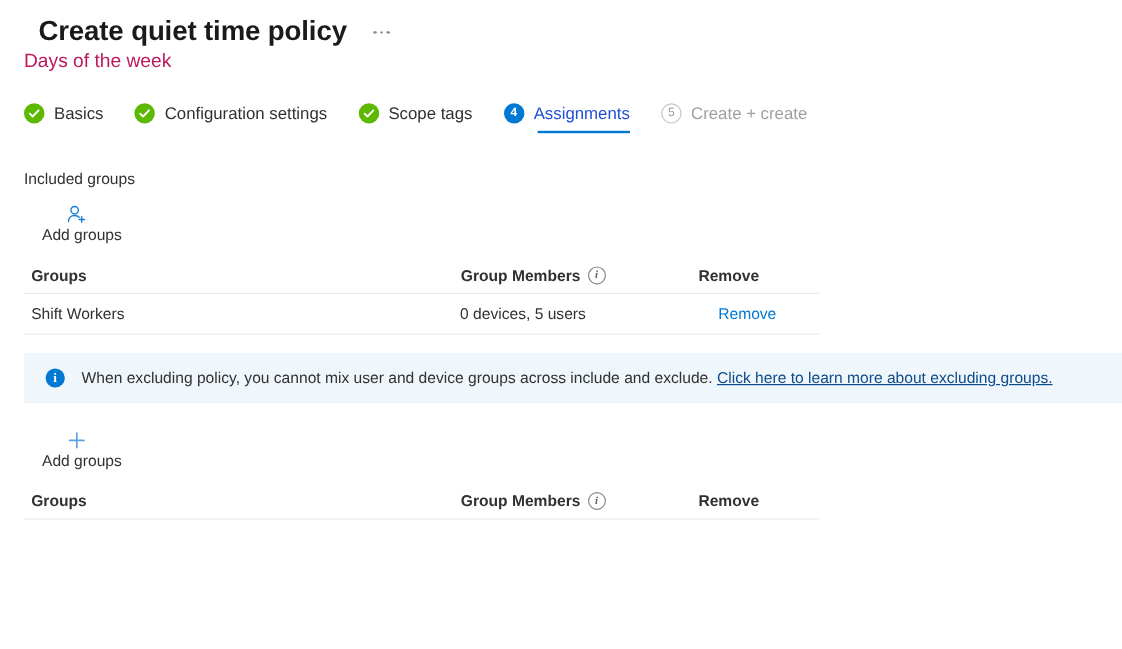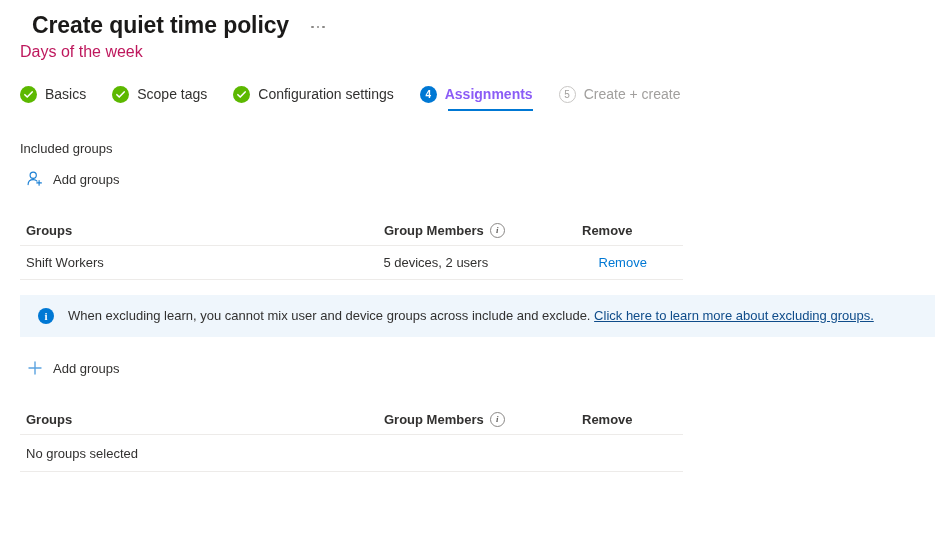--- a/index.html
+++ b/index.html
@@ -74,22 +74,22 @@
     cursor: pointer;
     position: relative;
   }
   .step-label {
     font-size: 14px;
     color: #323130;
     margin-left: 8px;
     white-space: nowrap;
   }
   .step.current .step-label {
-    font-weight: 700;
-    color: #8b5cf6;
+    font-weight: 400;
+    color: #1d4ed8;
   }
   .step.disabled {
     cursor: default;
   }
   .step.disabled .step-label {
     color: #a19f9d;
   }
   .step.current::after {
     content: "";
     position: absolute;
@@ -142,39 +142,40 @@
     color: #323130;
     margin-top: 30px;
   }
   .add-groups-link {
     display: inline-flex;
     align-items: center;
     margin-top: 14px;
     margin-left: 6px;
     cursor: pointer;
     text-decoration: none;
+    flex-direction: column;
   }
   .add-groups-link .icon {
     width: 18px;
     height: 18px;
     display: inline-flex;
     align-items: center;
     justify-content: center;
     flex: 0 0 auto;
   }
   .add-groups-link .label {
     font-size: 13px;
     color: #323130;
     margin-left: 9px;
   }
 
   
   .grid {
     width: 663px;
-    margin-top: 24px;
+    margin-top: 12px;
     font-size: 13px;
   }
   .grid-row {
     display: flex;
     align-items: center;
     border-bottom: 1px solid #edebe9;
   }
   .grid-head {
     height: 29px;
     font-weight: 600;
@@ -285,30 +286,30 @@
     </span>
     <span class="step-label">Basics</span>
   </div>
 
   <div class="step">
     <span class="check-circle">
       <svg width="11" height="11" viewBox="0 0 12 12" aria-hidden="true">
         <path d="M2 6.2 L4.6 8.8 L10 3.2" stroke="#ffffff" stroke-width="1.7" fill="none" stroke-linecap="round" stroke-linejoin="round"></path>
       </svg>
     </span>
-    <span class="step-label">Scope tags</span>
+    <span class="step-label">Configuration settings</span>
   </div>
 
   <div class="step">
     <span class="check-circle">
       <svg width="11" height="11" viewBox="0 0 12 12" aria-hidden="true">
         <path d="M2 6.2 L4.6 8.8 L10 3.2" stroke="#ffffff" stroke-width="1.7" fill="none" stroke-linecap="round" stroke-linejoin="round"></path>
       </svg>
     </span>
-    <span class="step-label">Configuration settings</span>
+    <span class="step-label">Scope tags</span>
   </div>
 
   <div class="step current">
     <span class="num-circle">4</span>
     <span class="step-label">Assignments</span>
   </div>
 
   <div class="step disabled">
     <span class="num-circle ghost">5</span>
     <span class="step-label">Create + create</span>
@@ -335,33 +336,33 @@
     <div class="grid-row grid-head">
       <div class="col-groups">Groups</div>
       <div class="col-members">
         <span>Group Members</span>
         <span class="info-glyph">i</span>
       </div>
       <div class="col-remove">Remove</div>
     </div>
     <div class="grid-row grid-body-row">
       <div class="col-groups">Shift Workers</div>
-      <div class="col-members">5 devices, 2 users</div>
+      <div class="col-members">0 devices, 5 users</div>
       <div class="col-remove">
         <a class="link-blue">Remove</a>
       </div>
     </div>
   </div>
 
 </div>
 
 <div class="info-banner">
   <span class="bicon">i</span>
   <div class="btext">
-    <span>When excluding learn, you cannot mix user and device groups across include and exclude.</span>
+    <span>When excluding policy, you cannot mix user and device groups across include and exclude.</span>
     <a class="blink">Click here to learn more about excluding groups.</a>
   </div>
 </div>
 
 <div class="content">
 
   <a class="add-groups-link excluded-add">
     <span class="icon">
       <svg width="18" height="18" viewBox="0 0 18 18" aria-hidden="true">
         <path d="M9 3 V15 M3 9 H15" stroke="#5ba3e0" stroke-width="1.4" stroke-linecap="round"></path>
@@ -372,18 +373,15 @@
 
   <div class="grid">
     <div class="grid-row grid-head">
       <div class="col-groups">Groups</div>
       <div class="col-members">
         <span>Group Members</span>
         <span class="info-glyph">i</span>
       </div>
       <div class="col-remove">Remove</div>
     </div>
-    <div class="grid-row grid-empty-row">
-      <div class="col-groups">No groups selected</div>
-    </div>
   </div>
 
 </div>
 
 </body></html>

